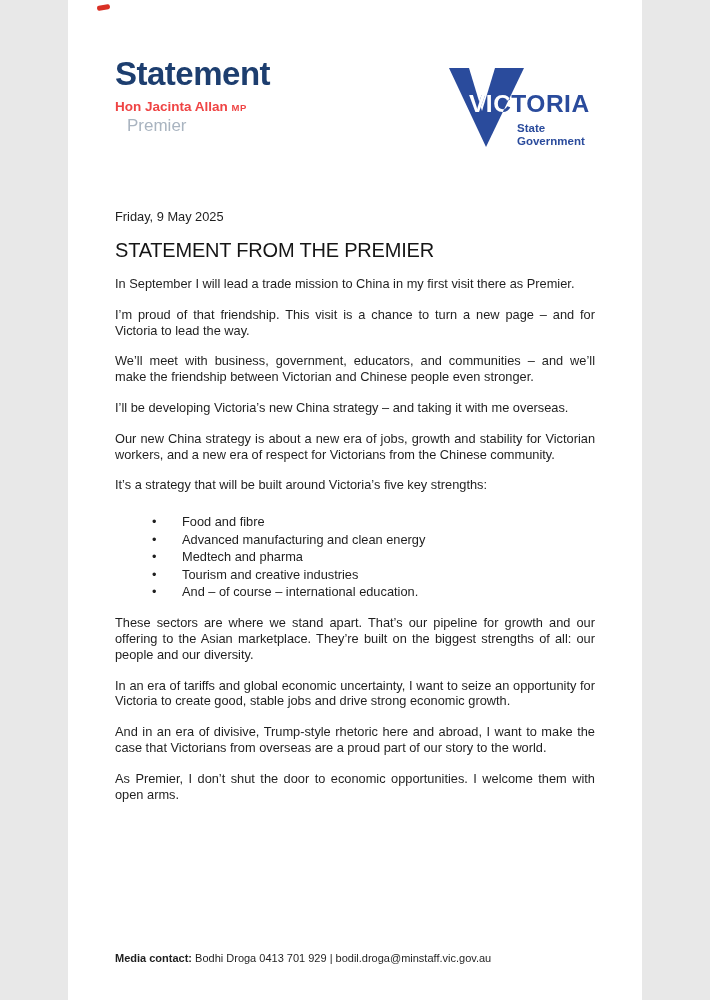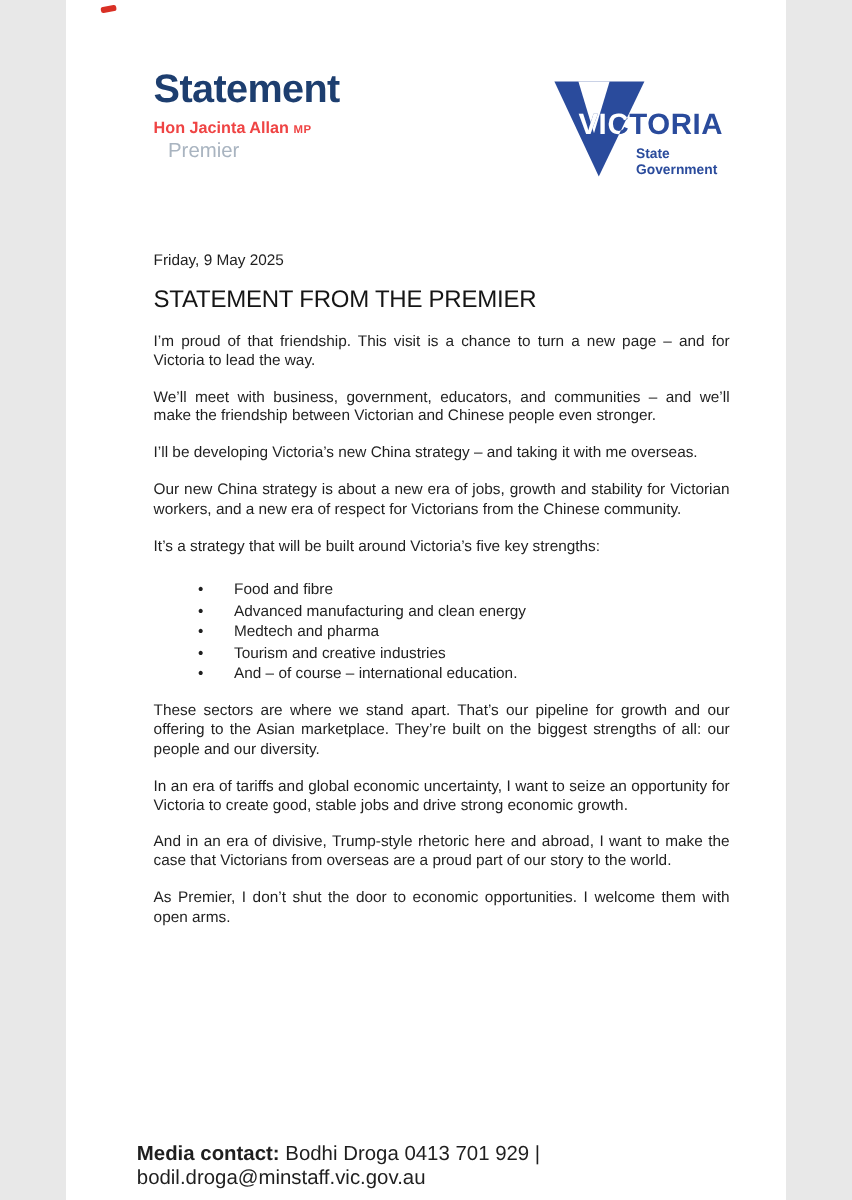--- a/index.html
+++ b/index.html
@@ -4,21 +4,20 @@
 <style>
   html,body { margin:0; padding:0; background:#e8e8e8; }
   .page {
     position: relative;
     width: 574px; height: 1000px;
     margin: 0 auto;
     background: #ffffff;
     font-family: "Liberation Sans", sans-serif;
     color: #1f1f1f;
     overflow: hidden;
-    padding-left: 26px;
   }
   .red-mark {
     position: absolute; top: 5px; left: 29px;
     width: 13px; height: 5px;
     background: #d93025;
     border-radius: 2px;
     transform: rotate(-10deg);
   }
   .masthead { position: relative; padding: 57px 47px 0 47px; height: 143px; box-sizing: border-box; }
   .masthead-title {
@@ -44,22 +43,21 @@
   ul.strengths li {
     position: relative; padding-left: 67px;
     font-size: 12.8px; line-height: 16px; margin-bottom: 1.5px;
   }
   ul.strengths li .bullet-dot {
     position: absolute; left: 37px; top: 0;
     font-size: 12.8px;
   }
   .footer {
     position: absolute; top: 952px; left: 47px; right: 47px;
-    font-size: 17px;
-    margin-left: 12px;
+    font-size: 11px;
   }
   .footer .footer-label { font-weight: bold; }
   .logo text { font-family: "Liberation Sans", sans-serif; }
 </style>
 </head>
 <body>
 
 <div class="page">
 
   <div class="red-mark"></div>
@@ -83,20 +81,21 @@
       <text x="24" y="57" font-size="24.5" font-weight="bold" letter-spacing="0.5" fill="#ffffff" clip-path="url(#triClip)">VICTORIA</text>
       <text x="72" y="77" font-size="11.5" font-weight="bold" fill="#2a4b9c">State</text>
       <text x="72" y="90" font-size="11.5" font-weight="bold" fill="#2a4b9c">Government</text>
     </svg>
   </div>
 
   <div class="content">
     <p class="date-line">Friday, 9 May 2025</p>
     <h2 class="doc-heading">STATEMENT FROM THE PREMIER</h2>
 
+    <p class="body-p">In September I will lead a trade mission to China in my first visit there as Premier.</p>
     <p class="body-p">I’m proud of that friendship. This visit is a chance to turn a new page – and for Victoria to lead the way.</p>
     <p class="body-p">We’ll meet with business, government, educators, and communities – and we’ll make the friendship between Victorian and Chinese people even stronger.</p>
     <p class="body-p">I’ll be developing Victoria’s new China strategy – and taking it with me overseas.</p>
     <p class="body-p">Our new China strategy is about a new era of jobs, growth and stability for Victorian workers, and a new era of respect for Victorians from the Chinese community.</p>
     <p class="body-p">It’s a strategy that will be built around Victoria’s five key strengths:</p>
 
     <ul class="strengths">
       <li><span class="bullet-dot">•</span><span>Food and fibre</span></li>
       <li><span class="bullet-dot">•</span><span>Advanced manufacturing and clean energy</span></li>
       <li><span class="bullet-dot">•</span><span>Medtech and pharma</span></li>

